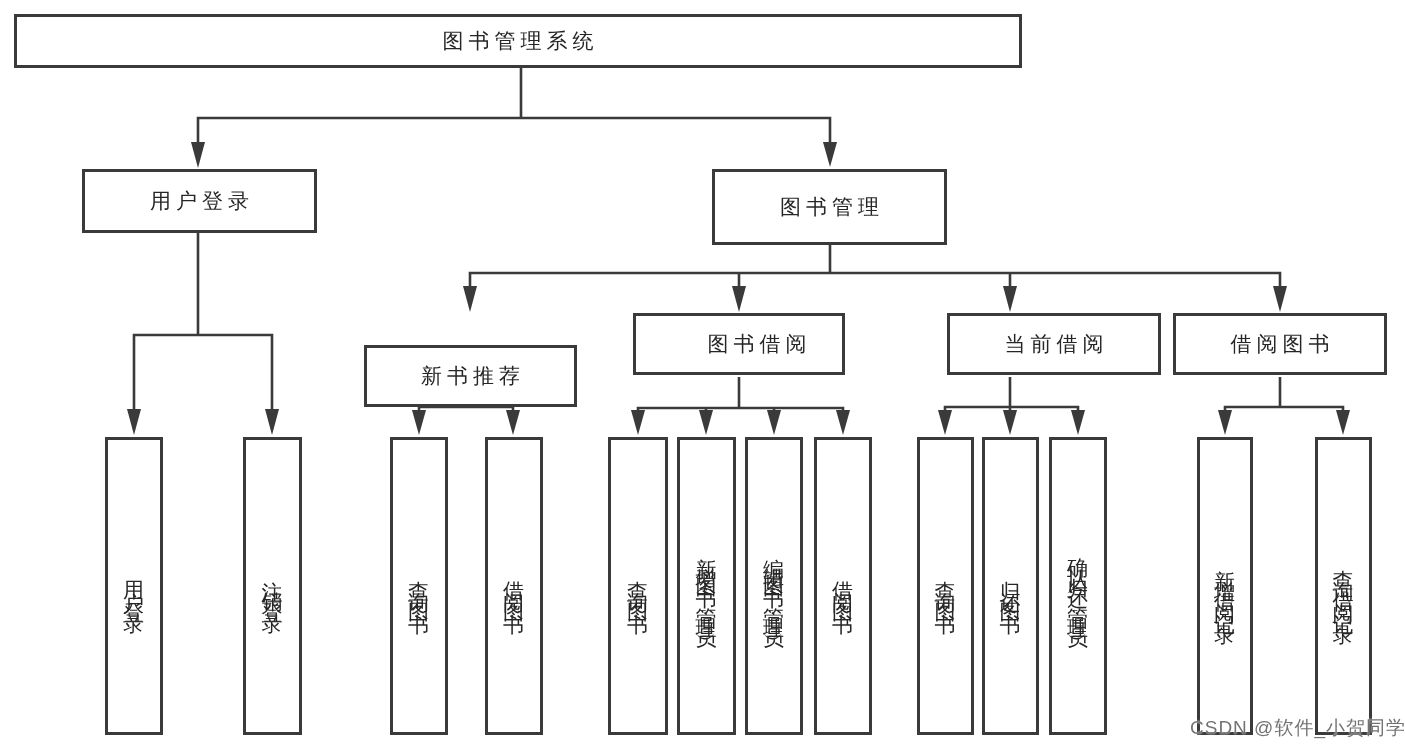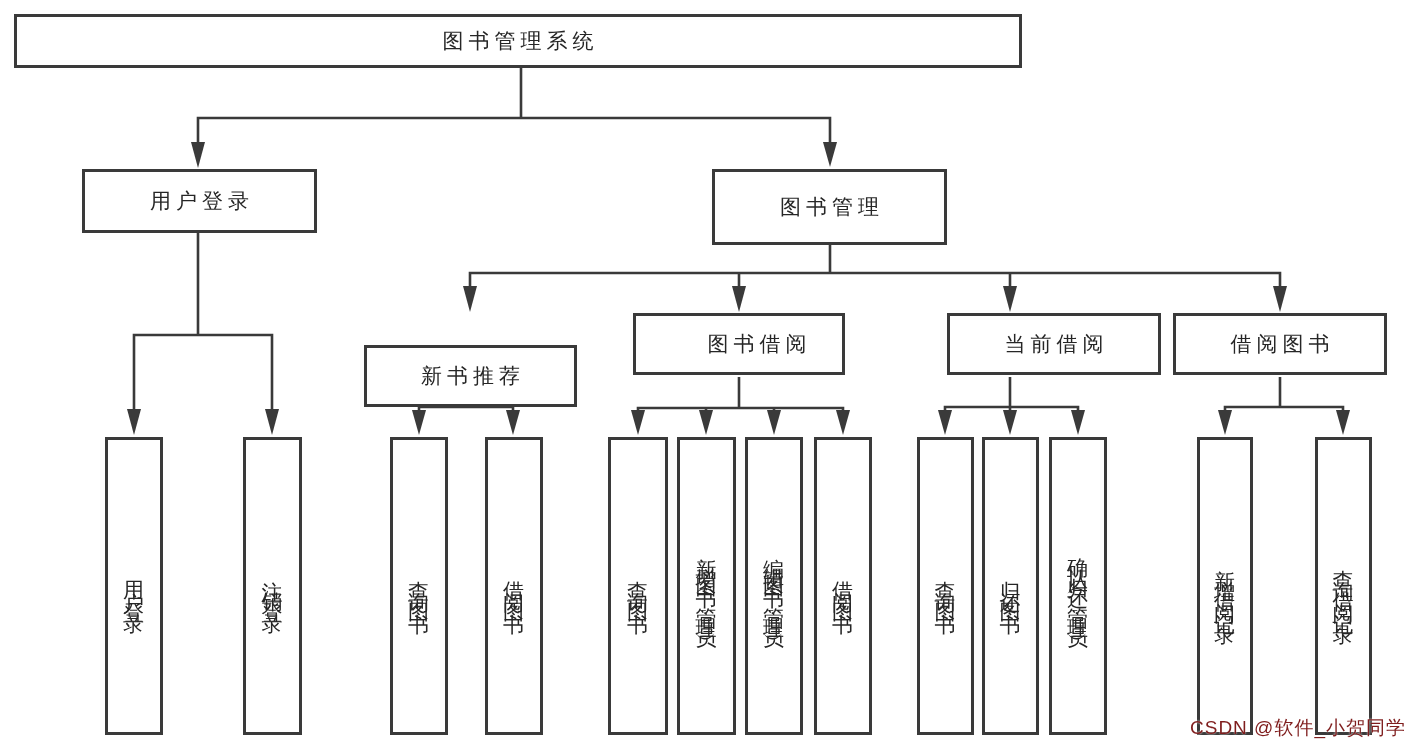--- a/index.html
+++ b/index.html
@@ -32,21 +32,21 @@
     text-orientation:mixed;
     font-size:21px;
     letter-spacing:11px;
     line-height:1;
     color:#262626;
   }
   .watermark{
     position:absolute;
     left:1190px;top:715px;
     font-size:19px;
-    color:#7f1d1d;
+    color:#737373;
     letter-spacing:1px;
     white-space:nowrap;
     text-shadow:0 0 2px #ffffff;
     z-index:5;
   }
 </style>
 </head>
 <body>
 
 <div id="canvas">

